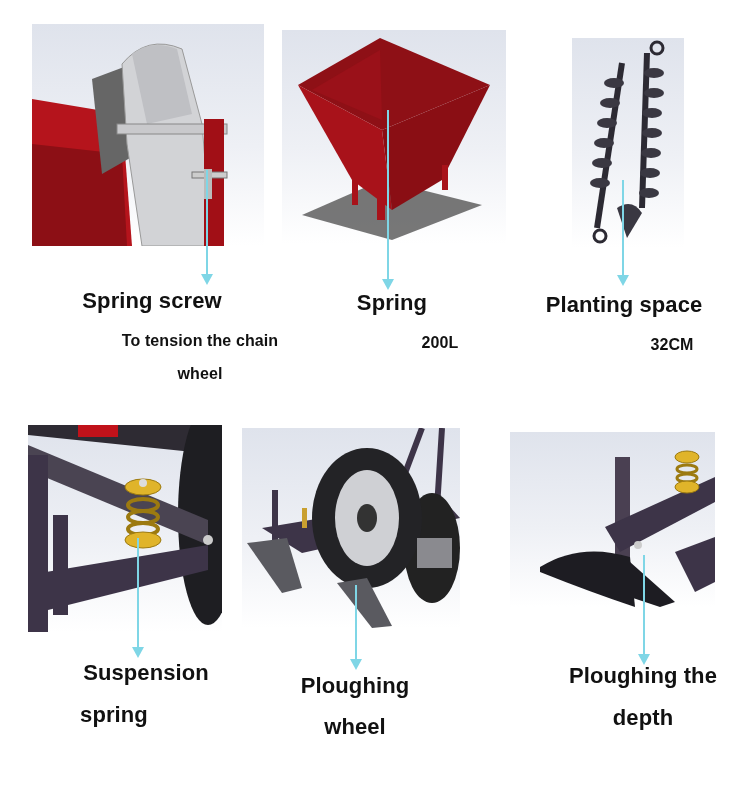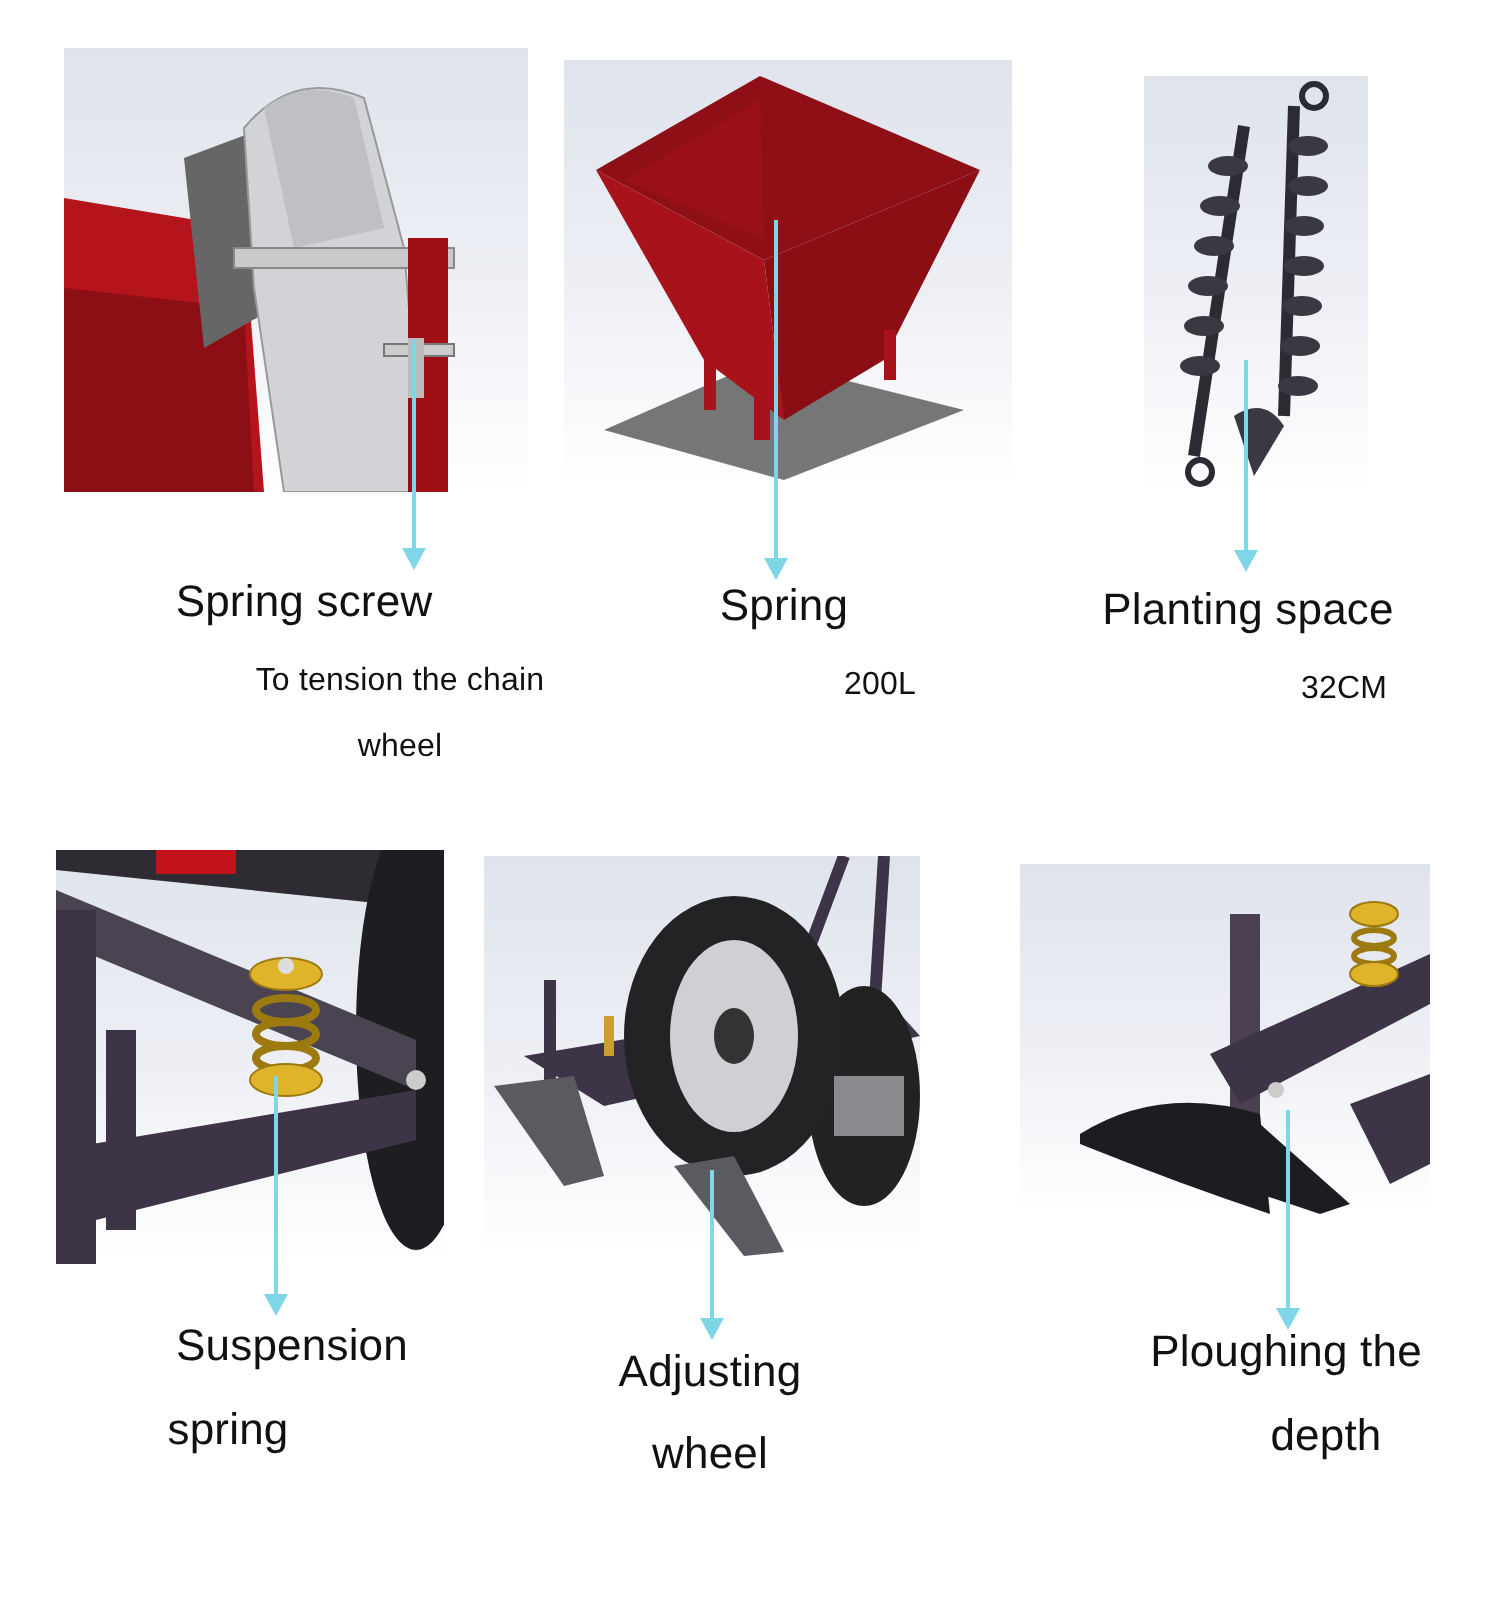--- a/index.html
+++ b/index.html
@@ -4,21 +4,21 @@
 <style>
   html, body { margin:0; padding:0; background:#ffffff; }
   body { width:750px; height:800px; position:relative; overflow:hidden;
          font-family:"Liberation Sans", sans-serif; color:#111; }
   .panel { position:absolute; overflow:hidden; }
   .bg { position:absolute; inset:0; background:linear-gradient(180deg,#dfe3ec 0%,#eef0f5 55%,#ffffff 100%); }
   .arrow { position:absolute; width:2px; background:#7fd6e6; }
   .arrow::after { content:""; position:absolute; left:-5px; bottom:-10px;
                   border-left:6px solid transparent; border-right:6px solid transparent;
                   border-top:11px solid #7fd6e6; }
-  .label { position:absolute; font-weight:normal; text-align:right; white-space:nowrap;
+  .label { position:absolute; font-weight:bold; text-align:right; white-space:nowrap;
            transform:translateX(-50%); letter-spacing:0.1px; }
   .title { font-size:22px; }
   .sub { font-size:16px;margin-left:48px; }
   svg { position:absolute; left:0; top:0; }
 </style>
 </head>
 <body>
 
 <div class="panel" style="left:32px;top:24px;width:232px;height:222px;">
   <div class="bg"></div>
@@ -145,17 +145,17 @@
     <path d="M30,135 Q70,110 120,125 L125,175 Q80,160 30,140 Z" fill="#1d1c22"></path>
     <path d="M120,130 L165,170 L150,175 L120,165 Z" fill="#1d1c22"></path>
     <circle cx="128" cy="113" r="4" fill="#ccc"></circle>
   </svg>
 </div>
 <div class="arrow" style="left:643px;top:555px;height:100px;"></div>
 
 <div class="label title" style="left:118px;top:660px;margin-left:28px;">Suspension</div>
 <div class="label title" style="left:114px;top:702px;">spring</div>
 
-<div class="label title" style="left:355px;top:673px;">Adjusting</div>
+<div class="label title" style="left:355px;top:673px;">Ploughing</div>
 <div class="label title" style="left:355px;top:714px;">wheel</div>
 
 <div class="label title" style="left:643px;top:663px;">Ploughing the</div>
-<div class="label title" style="left:643px;top:705px;margin-left:20px;">depth</div>
+<div class="label title" style="left:643px;top:705px;">depth</div>
 
 </body></html>

